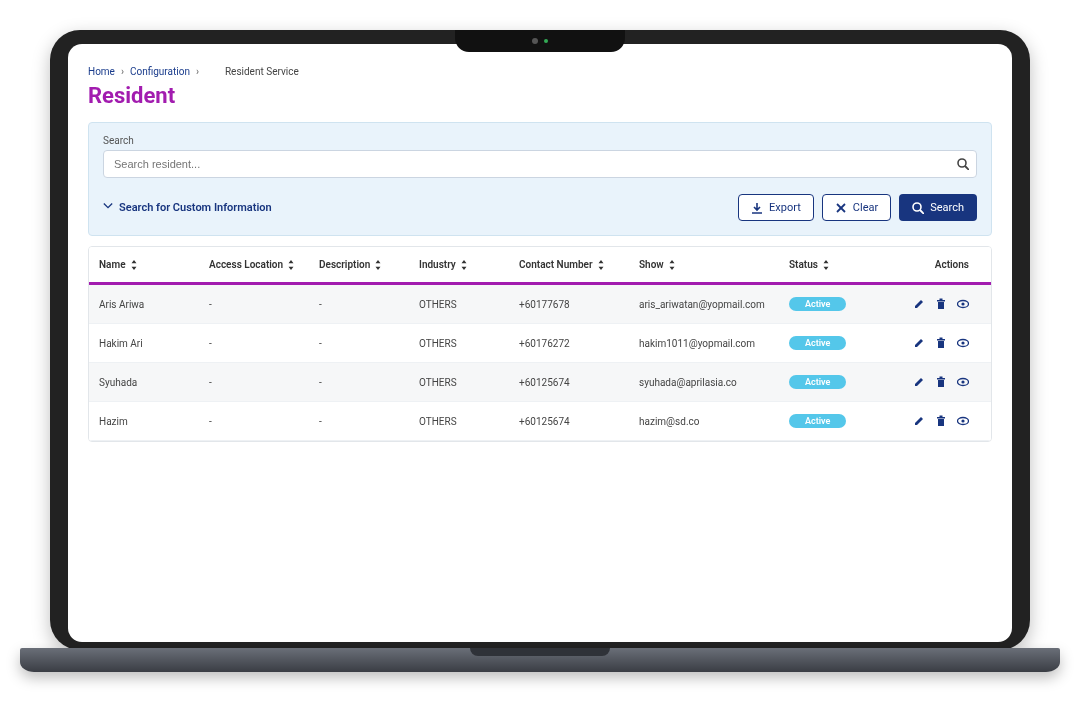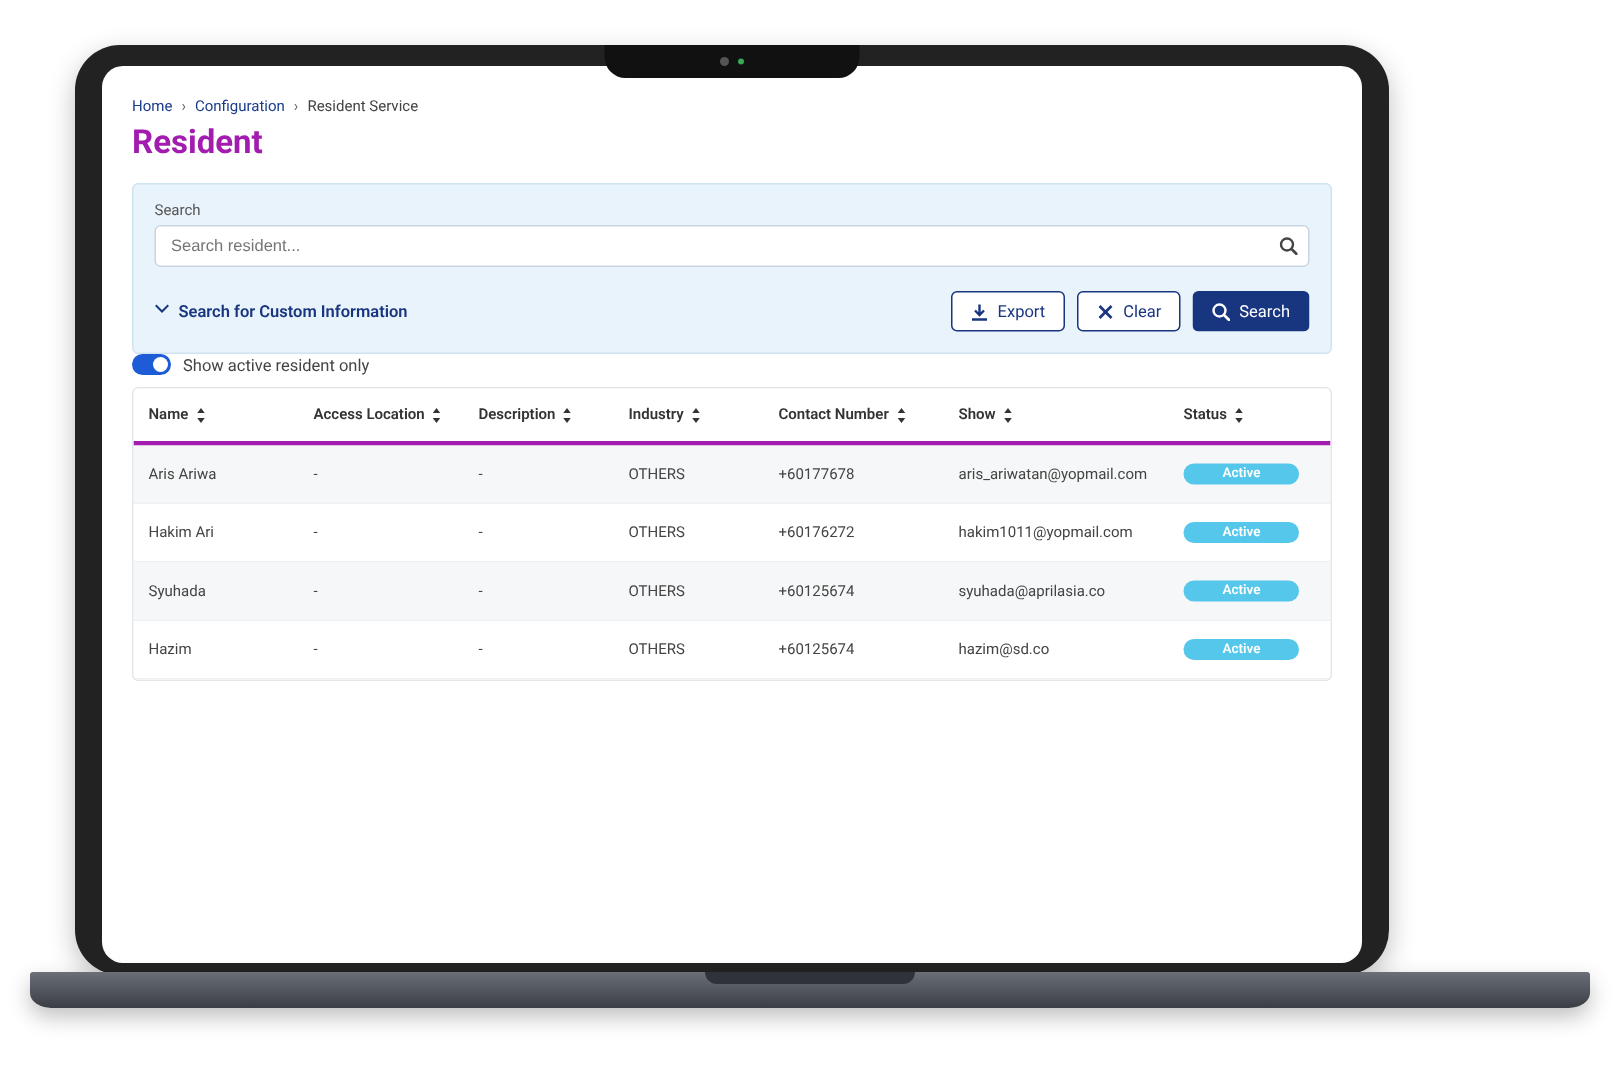--- a/index.html
+++ b/index.html
@@ -8,21 +8,21 @@
     background: #fff;
     width: 1080px;
     height: 720px;
     overflow: hidden;
     position: relative;
   }
   
   .device {
     position: absolute;
     left: 50px; top: 30px;
-    width: 876px;
+    width: 980px;
     height: 620px;
     border-radius: 30px;
     background: #222;
     padding: 14px 18px 8px 18px;
     box-shadow: 0 6px 18px rgba(0,0,0,0.25);
   }
   .notch {
     position: absolute;
     top: 0; left: 50%;
     transform: translateX(-50%);
@@ -60,33 +60,34 @@
     position:absolute;
     left:50%; top:0;
     transform:translateX(-50%);
     width:140px; height:8px;
     background:#2f3238;
     border-radius:0 0 8px 8px;
   }
   
   .breadcrumb { font-size: 10px; color:#1a3c8c; display:flex; gap:6px; align-items:center; margin-bottom:6px;}
   .breadcrumb span.sep { color:#666; }
-  .breadcrumb span.last { color:#444; }
+  .breadcrumb span.last { color:#444;margin-left:20px; }
   
   .header-row { display:flex; justify-content:space-between; align-items:center; margin-bottom:14px;}
   .page-title { font-size: 22px; font-weight: 700; color:#a21caf; }
   .btn { display:inline-flex; align-items:center; gap:6px; padding:6px 12px; border-radius:4px; font-size:11px; cursor:pointer; border:1px solid transparent;}
   .btn-primary { background:#18357f; color:#fff; }
   .btn-outline { background:#fff; color:#18357f; border-color:#18357f; }
   
   .panel {
     background:#e9f3fb;
     border:1px solid #cfe3f0;
     border-radius:4px;
     padding:12px 14px 14px 14px;
+    margin-bottom:10px;
   }
   .panel .label { font-size:10px; color:#555; margin-bottom:4px; display:block;}
   .search-row { position:relative; }
   .search-row input {
     width:100%; padding:7px 14px 7px 10px;
     border:1px solid #cbd5e1; border-radius:4px;
     font-size:11px; outline:none;
   }
   .search-row .s-icon { position:absolute; right:8px; top:50%; transform:translateY(-50%); color:#444; }
   .panel-bottom { display:flex; justify-content:space-between; align-items:center; margin-top:16px;}
@@ -99,21 +100,21 @@
   
   .tbl { width:100%; border:1px solid #e2e6ea; border-radius:4px; overflow:hidden; }
   .thead, .trow { display:grid; grid-template-columns: 110px 110px 100px 100px 120px 150px 90px 90px; align-items:center; }
   .thead { background:#fff; font-weight:600; font-size:10px; color:#333; padding:12px 10px; border-bottom:3px solid #a21caf;}
   .thead .th { display:flex; align-items:center; gap:4px; }
   .trow { padding:12px 10px; font-size:10px; color:#444; border-bottom:1px solid #eef1f4;}
   .trow:nth-child(odd){ background:#f6f7f8;}
   .trow:nth-child(even){ background:#fff;}
   .badge {
     display:inline-block; background:#54c7ea; color:#fff;
-    padding:2px 26px; border-radius:10px; font-size:9px; font-weight:600;
+    padding:2px 16px; border-radius:10px; font-size:9px; font-weight:600;
   }
   .row-actions { display:flex; gap:10px; justify-content:flex-end; color:#18357f;}
   .row-actions span { cursor:pointer; }
   .sort-icon-svg { width:8px; height:10px; }
   .icon-svg { width:12px; height:12px; flex-shrink:0; }
   svg { display:block; }
   .thead .right-actions { justify-content:flex-end; }
 </style>
 </head>
 <body>
@@ -209,26 +210,20 @@
           <div class="btn btn-primary">
             <svg class="icon-svg" viewBox="0 0 12 12">
                 <use href="#i-search"></use>
               </svg>
             <span>Search</span>
           </div>
         </div>
       </div>
     </div>
 
-    <div class="toggle-row">
-      <div class="switch">
-        <div class="knob"></div>
-      </div>
-      <span>Show active resident only</span>
-    </div>
 
     <div class="tbl">
       <div class="thead">
         <div class="th">
             <span>Name</span>
             <svg class="sort-icon-svg" viewBox="0 0 8 12">
               <use href="#i-sort"></use>
             </svg>
           </div>
         <div class="th">

